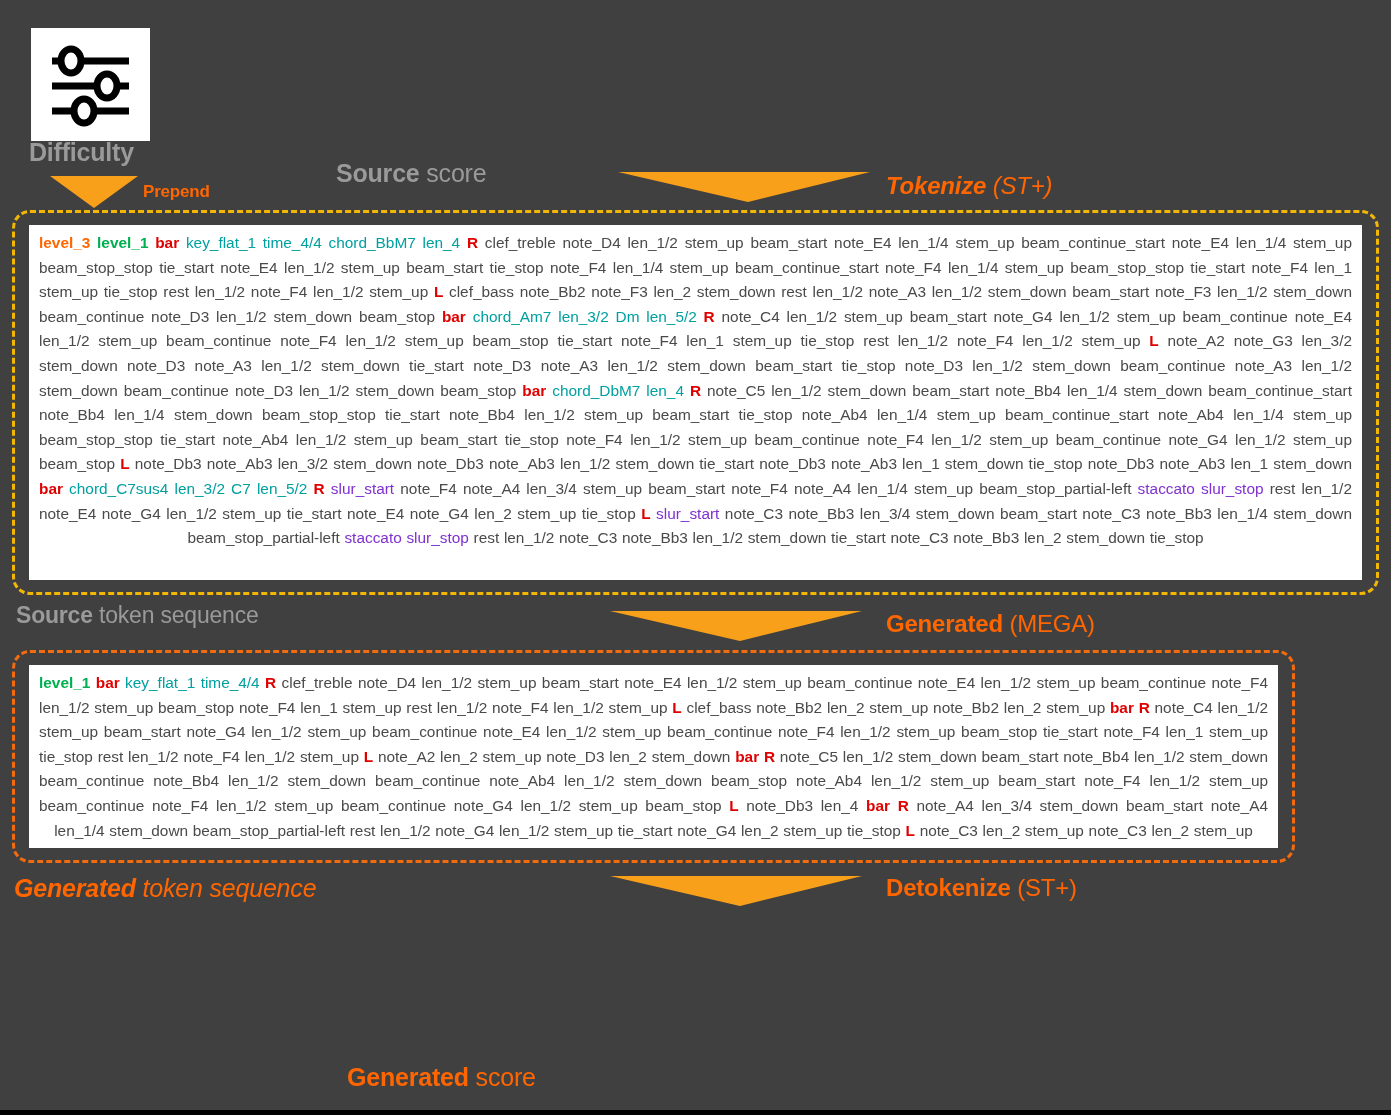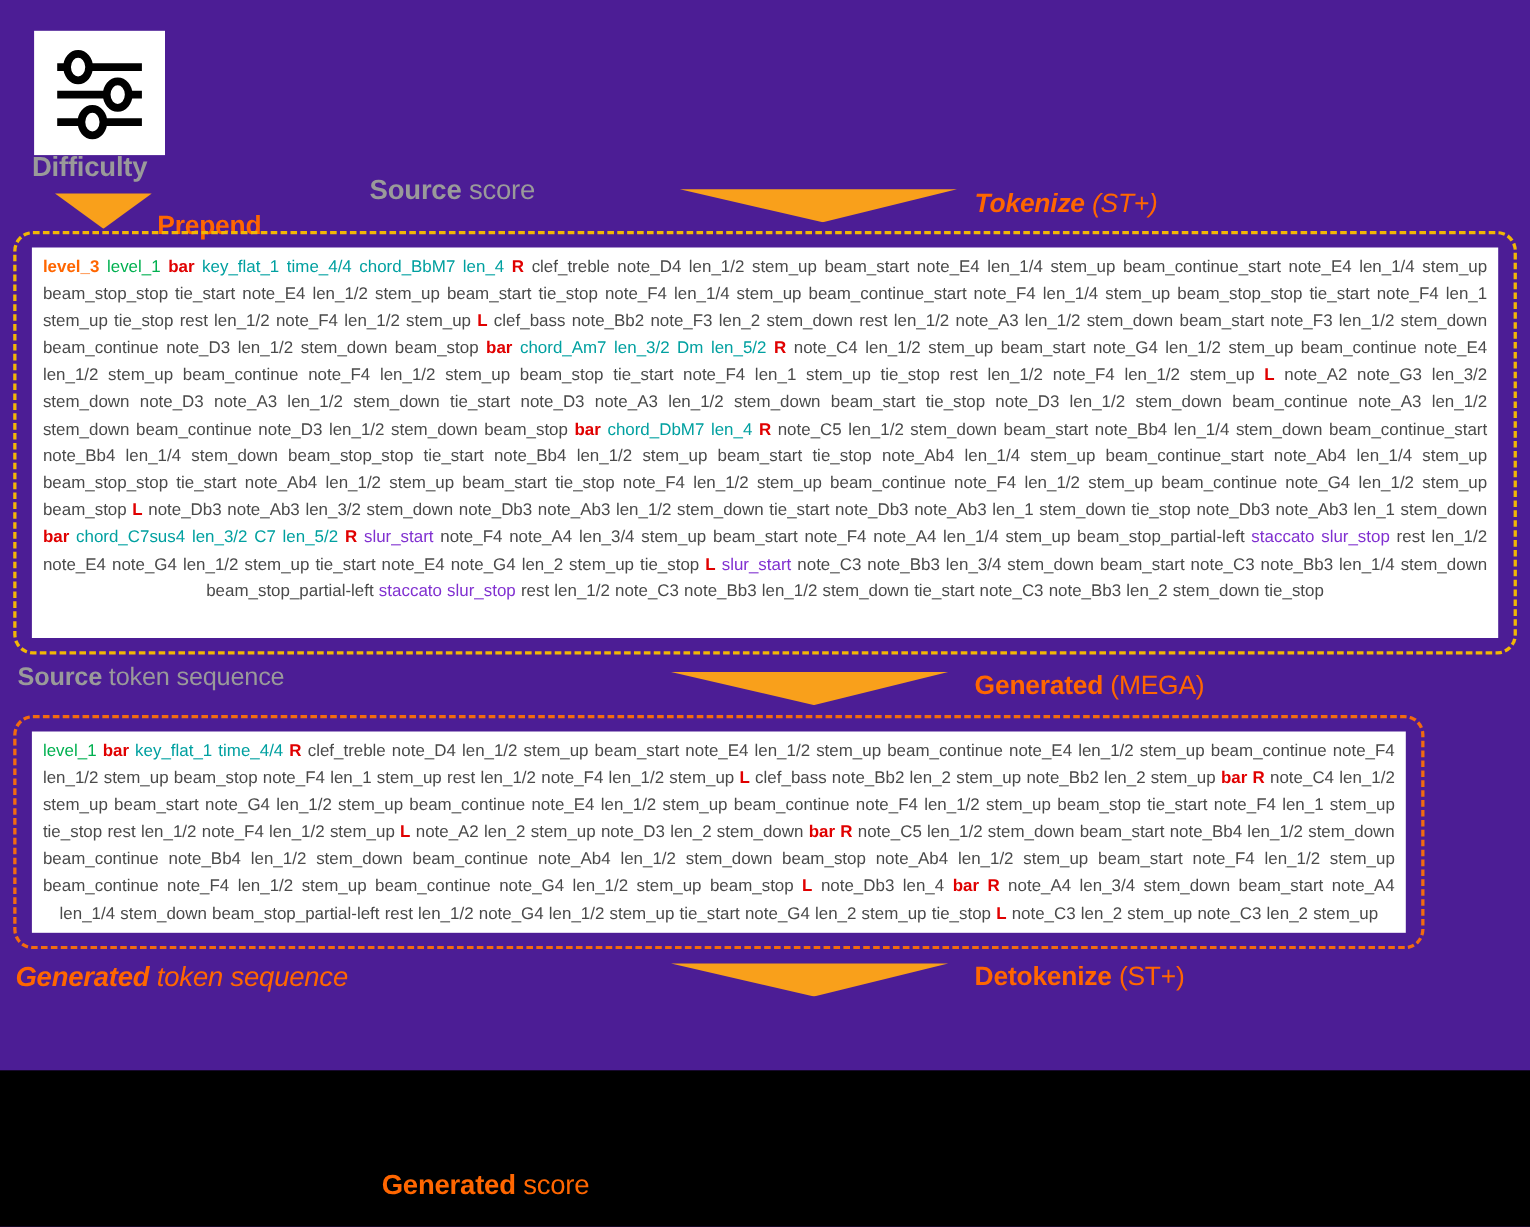--- a/index.html
+++ b/index.html
@@ -3,21 +3,21 @@
 <meta charset="utf-8">
 <style>
   * { box-sizing: border-box; }
   html, body {
     margin: 0; padding: 0;
     background: #000;
     width: 1391px; height: 1115px;
     overflow: hidden;
     font-family: "Liberation Sans", sans-serif;
   }
-  #stage { position: relative; width: 1391px; height: 973px; background: #4c1d95; }
+  #stage { position: relative; width: 1391px; height: 1110px; background: #404040; }
 
   
   .diff-icon {
     position: absolute; left: 31px; top: 28px;
     width: 119px; height: 113px;
     background: #ffffff;
   }
   .diff-icon svg { display: block; }
   .diff-label {
     position: absolute; left: 29px; top: 138px;
@@ -33,21 +33,21 @@
   .stage-label {
     position: absolute;
     font-size: 23px;
     white-space: nowrap;
     letter-spacing: -0.2px;
   }
   .stage-label .b { font-weight: bold; }
   .lbl-orange { color: #ff6600; }
   .lbl-gray  { color: #9a9a9a; }
 
-  .lbl-prepend    { left: 143px; top: 192px; font-weight: bold; font-size: 24px; }
+  .lbl-prepend    { left: 143px; top: 182px; font-weight: bold; font-size: 17px; }
   .lbl-srcscore   { left: 336px; top: 159px; font-size: 25px; }
   .lbl-tokenize   { left: 886px; top: 172px; font-size: 24px; font-style: italic; }
   .lbl-srctokseq  { left: 16px;  top: 602px; font-size: 23px; }
   .lbl-translate  { left: 886px; top: 610px; font-size: 24px; }
   .lbl-gentokseq  { left: 14px;  top: 874px; font-size: 25px; font-style: italic; }
   .lbl-detoken    { left: 886px; top: 874px; font-size: 24px; }
   .lbl-genscore   { left: 347px; top: 1063px; font-size: 25px; }
 
   
   .tok-wrap { position: absolute; border-radius: 18px; }
@@ -67,21 +67,21 @@
     line-height: 24.6px;
     color: #4a4a4a;
     text-align: justify;
     text-align-last: center;
     word-spacing: 0.4px;
     hyphens: none;
   }
   .tok-wrap.gen .tok-text { line-height: 24.6px; }
 
   .t-level3 { color: #ff6600; font-weight: bold; margin-top: 16px; }
-  .t-level1 { color: #00b050; font-weight: normal; }
+  .t-level1 { color: #00b050; font-weight: bold; }
   .t-bar    { color: #e00000; font-weight: bold; }
   .t-rl     { color: #e00000; font-weight: bold; }
   .t-chord  { color: #00a0a0; }
   .t-artic  { color: #8030d0; }
 </style>
 </head>
 <body>
 
 <div id="stage">
 

